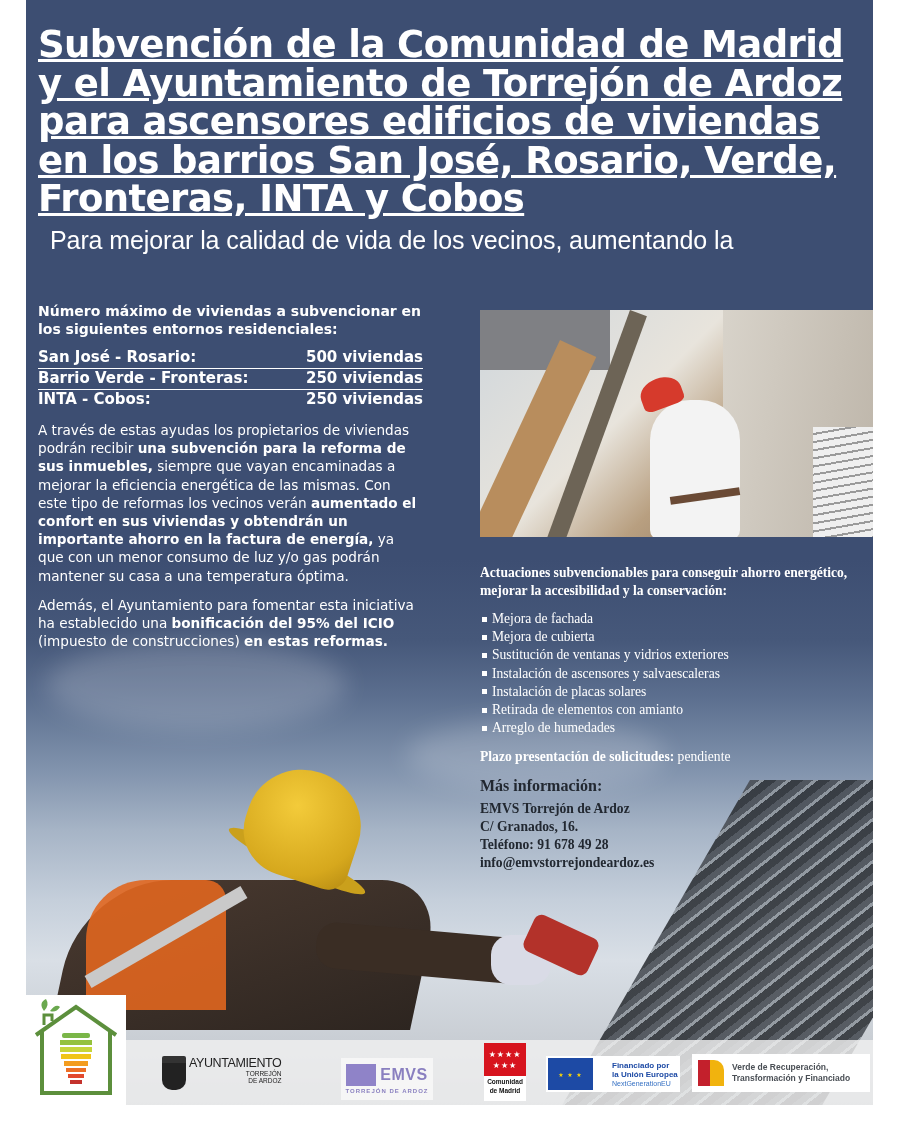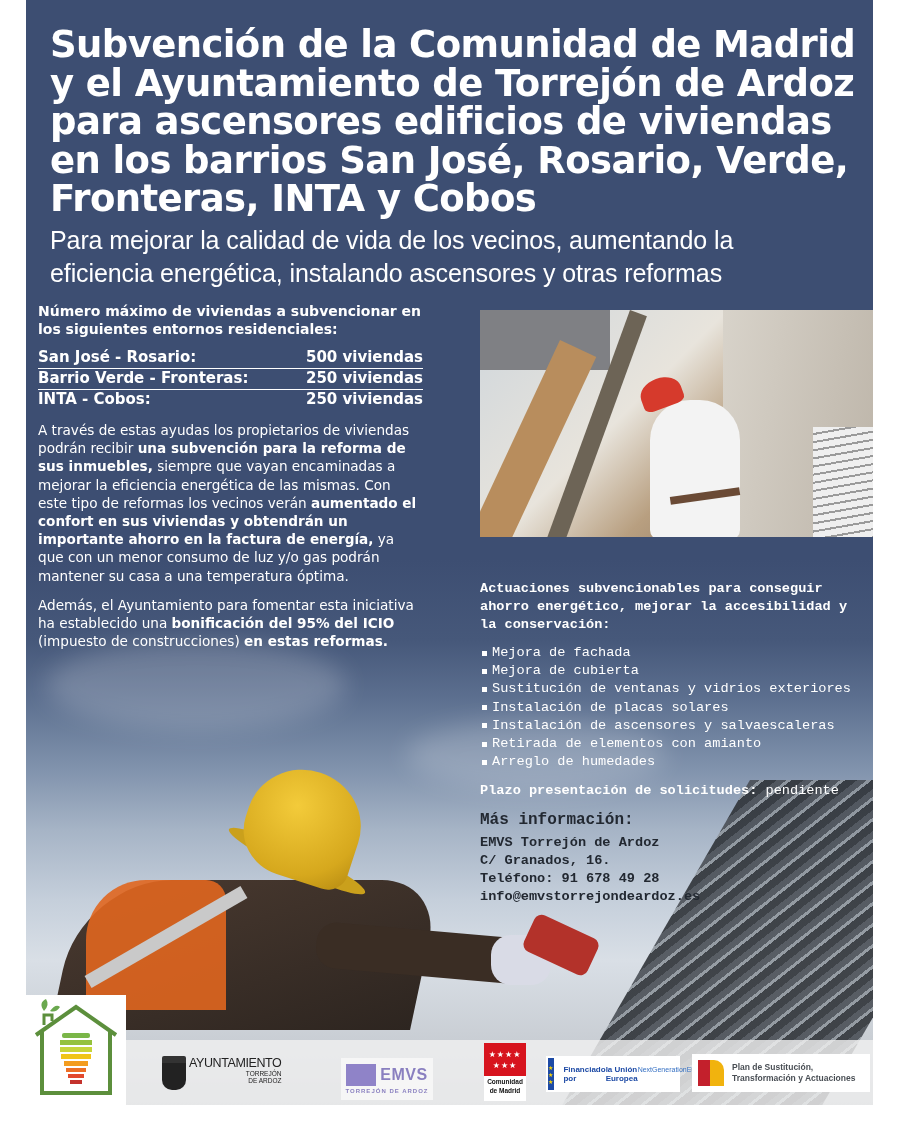--- a/index.html
+++ b/index.html
@@ -8,23 +8,23 @@
 
   .panel {
     position: absolute; left: 26px; top: 0; width: 847px; height: 1105px;
     background: linear-gradient(180deg, #3d4e72 0px, #3d4e72 560px, #46587a 640px, #5d7090 700px, #8193ad 770px, #a6b4c6 830px, #c5cfdb 900px, #d9dfe6 960px, #c9ced4 1040px, #b9bec4 1105px);
     overflow: hidden;
   }
   
   .cloud { position: absolute; border-radius: 50%; background: rgba(255,255,255,0.18); filter: blur(12px); }
 
   .title {
-    position: absolute; left: 24px; top: 26px; width: 820px;
+    position: absolute; left: 12px; top: 26px; width: 820px;
     color: #ffffff; font-weight: 700; font-size: 37px; line-height: 38.5px;
-    letter-spacing: -0.6px; font-family: "DejaVu Sans", sans-serif;
+    letter-spacing: -0.6px; font-family: "DejaVu Sans", sans-serif; text-decoration: underline;
   }
   .title span { display: block; white-space: nowrap; }
   .subtitle {
     position: absolute; left: 24px; top: 224px; width: 830px;
     color: #ffffff; font-size: 25px; line-height: 33px; font-weight: 400;
     font-family: "Liberation Sans", sans-serif; letter-spacing: -0.1px;
   }
   .subtitle span { display: block; white-space: nowrap; }
 
   .left-col { position: absolute; left: 12px; top: 302px; width: 385px; color: #ffffff; font-family: "DejaVu Sans", sans-serif; }
@@ -41,21 +41,21 @@
   }
   .photo .beam1 { position: absolute; left: 0; top: 0; width: 130px; height: 60px; background: #7f8084; }
   .photo .beam2 { position: absolute; left: 80px; top: 30px; width: 40px; height: 220px; background: #b88d5d; transform: rotate(25deg); transform-origin: top left; }
   .photo .beam3 { position: absolute; left: 150px; top: 0px; width: 18px; height: 260px; background: #6d6456; transform: rotate(20deg); transform-origin: top left; }
   .photo .wall { position: absolute; right: 0; top: 0; width: 150px; height: 227px; background: linear-gradient(100deg, #d8d3ca, #bdb5a9); }
   .photo .shutter { position: absolute; right: 0; bottom: 0; width: 60px; height: 110px; background: repeating-linear-gradient(170deg, #efefef 0 6px, #9a9a9a 6px 8px); }
   .photo .worker { position: absolute; left: 170px; top: 90px; width: 90px; height: 140px; background: #f3f3f3; border-radius: 40px 40px 10px 10px; }
   .photo .helmet { position: absolute; left: 160px; top: 68px; width: 42px; height: 30px; background: #d63a2c; border-radius: 50% 50% 20% 20%; transform: rotate(-20deg); }
   .photo .belt { position: absolute; left: 190px; top: 182px; width: 70px; height: 8px; background: #6a4a35; transform: rotate(-8deg); }
 
-  .right-col { position: absolute; left: 454px; top: 580px; width: 390px; font-family: Liberation Mono, monospace; color: #ffffff; }
+  .right-col { position: absolute; left: 454px; top: 564px; width: 390px; font-family: Liberation Serif, serif; color: #ffffff; }
   .right-head { font-size: 13.6px; font-weight: 700; line-height: 18px; }
   .bullets { list-style: none; margin-top: 10px; }
   .bullets li { font-size: 13.6px; line-height: 18.2px; display: flex; align-items: center; }
   .bullets li .sq { display: inline-block; width: 5px; height: 5px; background: #ffffff; margin-right: 5px; margin-left: 2px; flex: none; }
   .plazo { margin-top: 11px; font-size: 13.6px; line-height: 18px; }
   .plazo b { font-weight: 700; }
   .info { margin-top: 10px; color: #222831; }
   .info-head { font-size: 16px; font-weight: 700; line-height: 20px; }
   .info-line { font-size: 13.6px; font-weight: 700; line-height: 18px; }
   .info-line.first { margin-top: 4px; }
@@ -86,21 +86,21 @@
   .emvs .mark { width: 30px; height: 22px; background: #8f83c8; margin-right: 4px; }
   .emvs .name { color: #8a80c0; font-size: 16px; font-weight: 700; letter-spacing: 0.5px; font-family: "Liberation Sans", sans-serif; }
   .emvs .sub { color: #8a80c0; font-size: 6px; letter-spacing: 1px; font-weight: 700; margin-top: 2px; }
 
   .madrid { position: absolute; left: 484px; top: 1043px; width: 42px; height: 58px; background: #ffffff; display: flex; flex-direction: column; }
   .madrid .flag { width: 42px; height: 33px; background: #d7141e; color: #fff; font-size: 8px; text-align: center; line-height: 11px; padding-top: 6px; letter-spacing: 1px; }
   .madrid .lbl { font-size: 6.5px; font-weight: 700; color: #111; line-height: 7px; text-align: center; margin-top: 2px; }
 
   .eu { position: absolute; left: 546px; top: 1056px; width: 134px; height: 36px; background: #ffffff; display: flex; align-items: center; padding: 2px; }
   .eu .flag { width: 45px; height: 32px; background: #1d4aa5; color: #f5d10a; font-size: 6px; display: flex; align-items: center; justify-content: center; letter-spacing: 1px; }
-  .eu .txt { margin-left: 9px; display: flex; flex-direction: row; }
+  .eu .txt { margin-left: 19px; display: flex; flex-direction: column; }
   .eu .a { font-size: 8px; font-weight: 700; color: #1d4aa5; line-height: 9px; }
   .eu .c { font-size: 7px; color: #3570c3; line-height: 9px; }
 
   .prtr { position: absolute; left: 692px; top: 1054px; width: 178px; height: 38px; background: #ffffff; display: flex; align-items: center; padding-left: 4px; }
   .prtr .mark { width: 30px; height: 30px; position: relative; margin-right: 6px; }
   .prtr .mark .t { position: absolute; left: 2px; top: 2px; width: 12px; height: 26px; background: #c3202c; }
   .prtr .mark .r { position: absolute; left: 10px; top: 2px; width: 18px; height: 26px; background: #f1b30e; border-radius: 0 10px 0 0; }
   .prtr .txt { font-size: 8.5px; font-weight: 700; color: #4a4f55; line-height: 11px; }
 </style>
 </head>
@@ -113,21 +113,20 @@
   <h1 class="title">
     <span>Subvención de la Comunidad de Madrid</span>
     <span>y el Ayuntamiento de Torrejón de Ardoz</span>
     <span>para ascensores edificios de viviendas</span>
     <span>en los barrios San José, Rosario, Verde,</span>
     <span>Fronteras, INTA y Cobos</span>
   </h1>
 
   <div class="subtitle">
     <span>Para mejorar la calidad de vida de los vecinos, aumentando la</span>
-    <span>eficiencia energética, instalando ascensores y otras reformas</span>
   </div>
 
   <div class="roof"></div>
   <div class="body-jacket"></div>
   <div class="vest"></div>
   <div class="vest-stripe"></div>
   <div class="arm"></div>
   <div class="glove"></div>
   <div class="drill"></div>
   <div class="big-brim"></div>
@@ -179,25 +178,25 @@
       <li>
           <span class="sq"></span>
           <span>Mejora de cubierta</span>
         </li>
       <li>
           <span class="sq"></span>
           <span>Sustitución de ventanas y vidrios exteriores</span>
         </li>
       <li>
           <span class="sq"></span>
+          <span>Instalación de ascensores y salvaescaleras</span>
+        </li>
+      <li>
+          <span class="sq"></span>
           <span>Instalación de placas solares</span>
-        </li>
-      <li>
-          <span class="sq"></span>
-          <span>Instalación de ascensores y salvaescaleras</span>
         </li>
       <li>
           <span class="sq"></span>
           <span>Retirada de elementos con amianto</span>
         </li>
       <li>
           <span class="sq"></span>
           <span>Arreglo de humedades</span>
         </li>
     </ul>
@@ -263,16 +262,16 @@
     <span class="c">NextGenerationEU</span>
   </div>
 </div>
 
 <div class="prtr">
   <div class="mark">
       <div class="r"></div>
       <div class="t"></div>
     </div>
   <div class="txt">
-    <div>Plan de Sustitución,</div>
-    <div>Transformación y Actuaciones</div>
+    <div>Verde de Recuperación,</div>
+    <div>Transformación y Financiado</div>
   </div>
 </div>
 
 </body></html>

